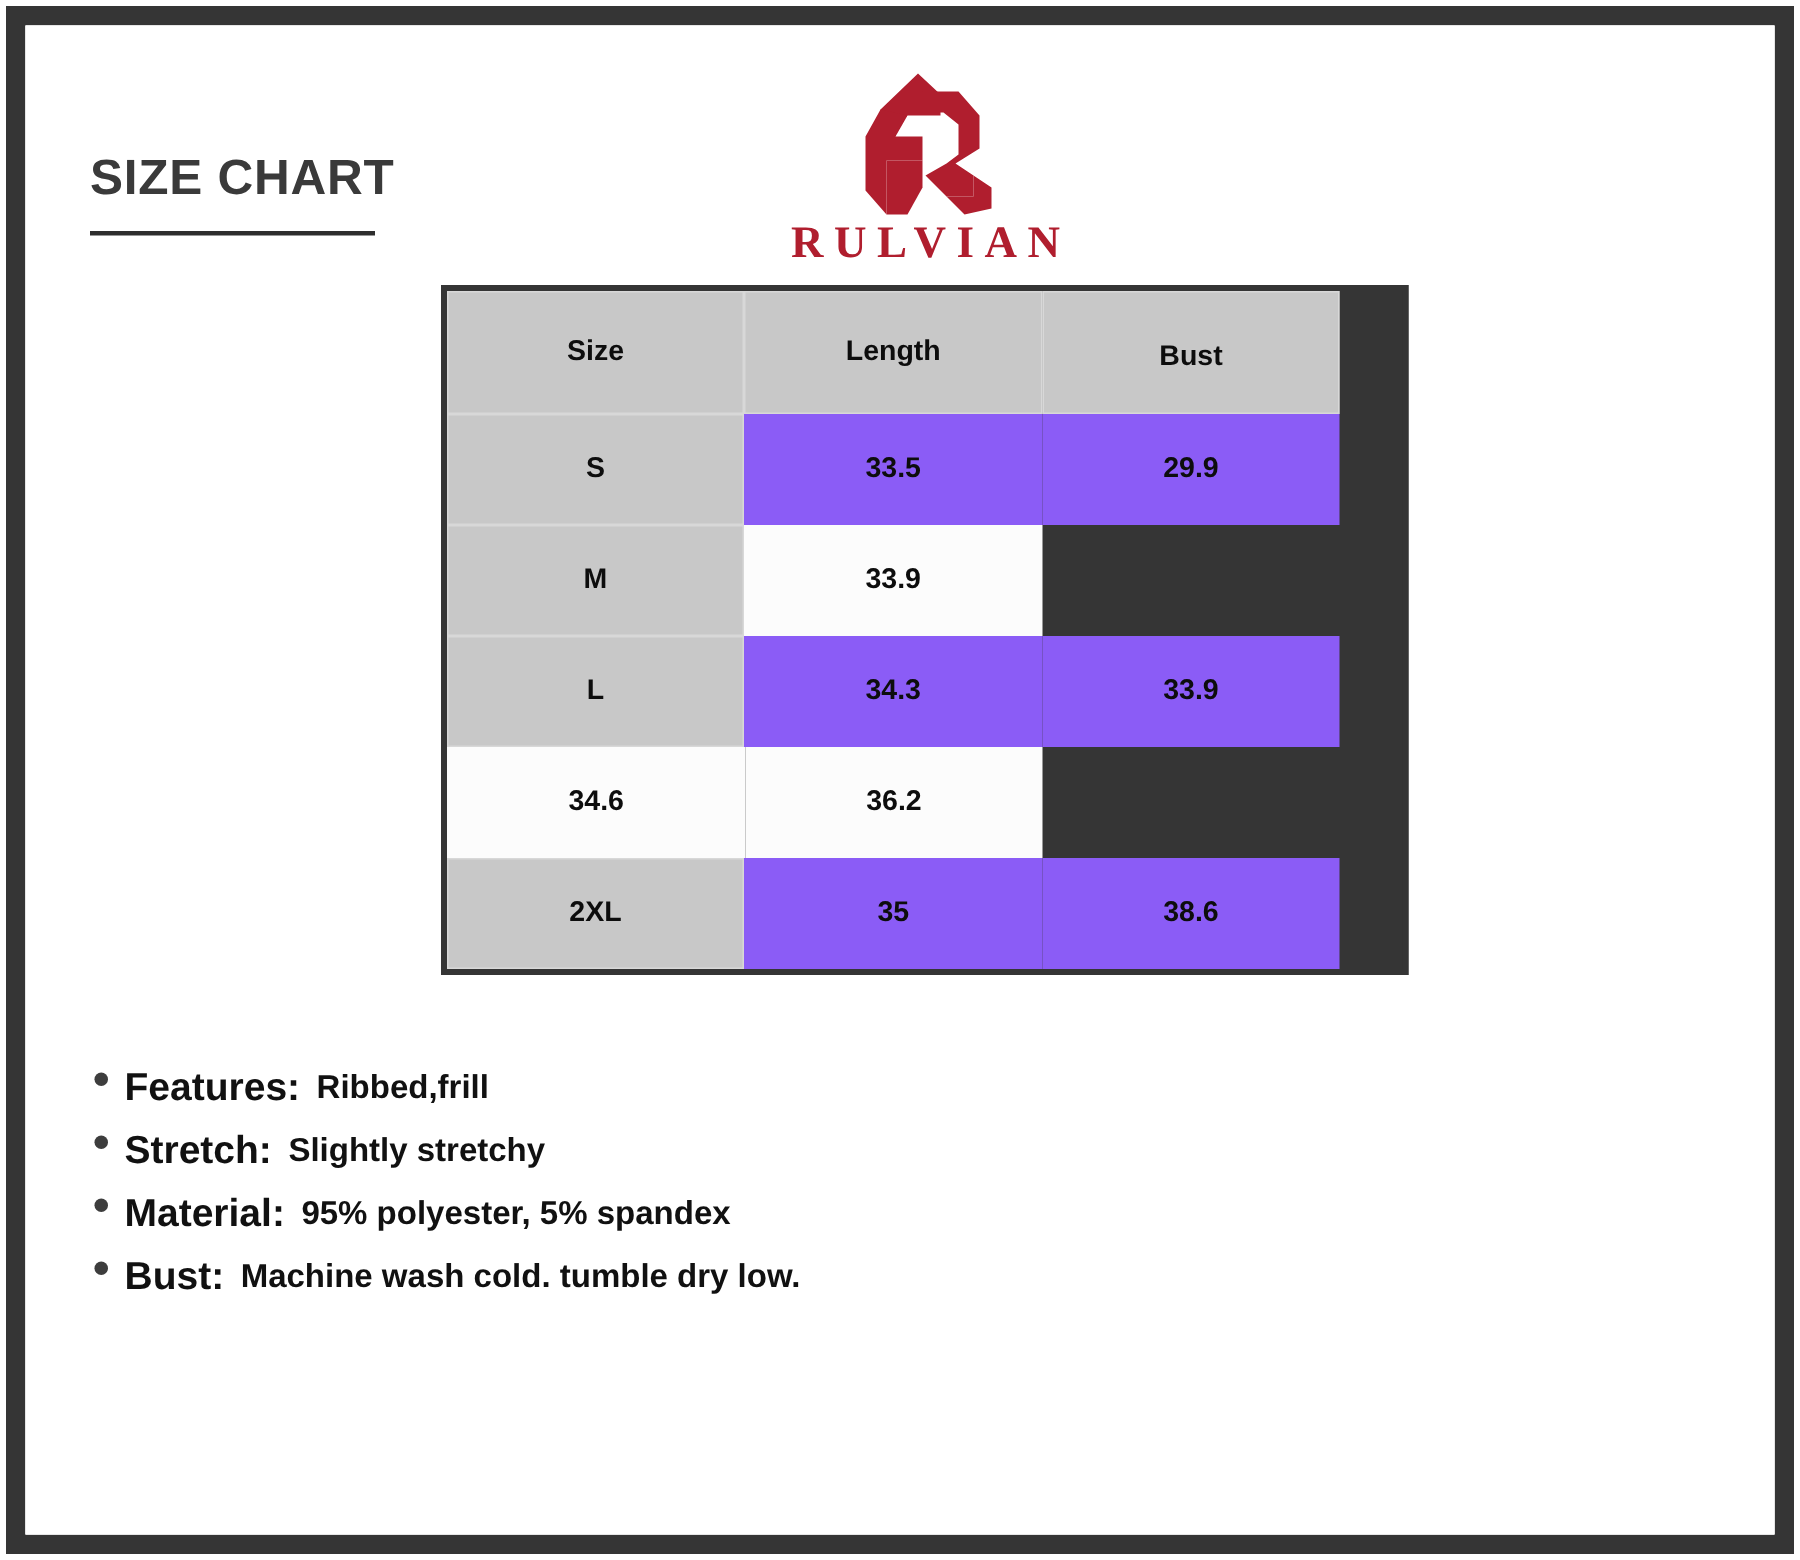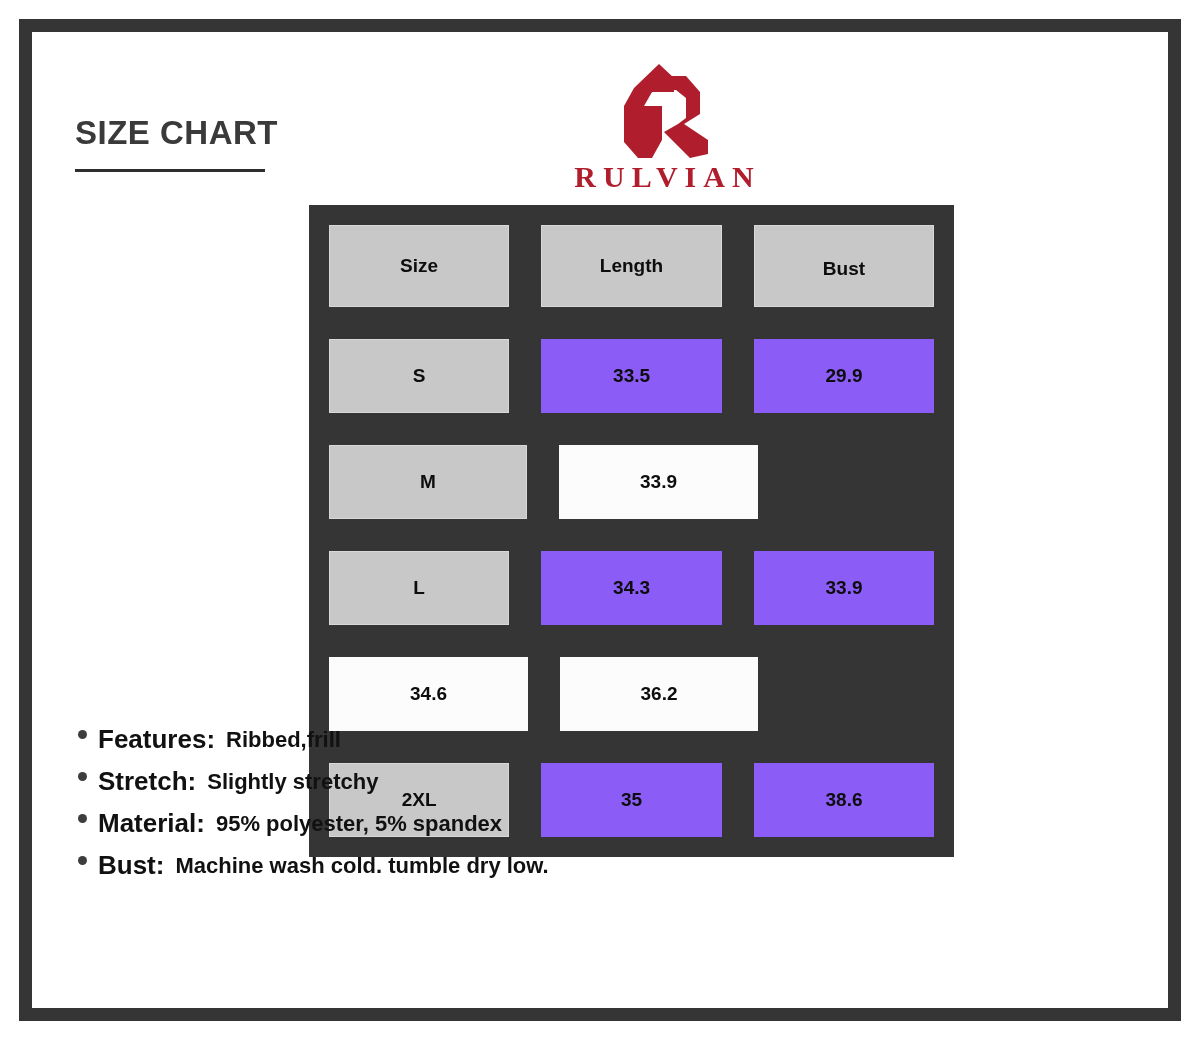--- a/index.html
+++ b/index.html
@@ -10,21 +10,21 @@
   body {
     font-family: "Liberation Sans", sans-serif;
   }
 
   .page {
     position: relative;
     width: 1200px;
     height: 1040px;
     background: #ffffff;
     box-sizing: border-box;
-    padding: 19px;
+    padding: 4px;
     overflow: hidden;
   }
 
   
   .frame {
     position: relative;
     width: 100%;
     height: 100%;
     box-sizing: border-box;
     border: 13px solid #353535;
@@ -58,21 +58,21 @@
   .title-rule {
     margin-top: 20px;
     width: 190px;
     height: 3px;
     background: #2e2e2e;
   }
 
   
   .logo-block {
     position: absolute;
-    left: 520px;
+    left: 488px;
     top: 28px;
     width: 220px;
     text-align: center;
   }
   .logo-mark {
     display: block;
     margin: 0 auto;
   }
   .logo-word {
     margin-top: 2px;
@@ -100,21 +100,21 @@
     width: 100%;
   }
   .tcell {
     box-sizing: border-box;
     display: flex;
     align-items: center;
     justify-content: center;
     font-size: 19px;
     font-weight: bold;
     color: #0d0d0d;
-    margin: 16px;
+    margin: 0;
     height: 74px;
   }
   .tcell.col-size   { width: 198px; }
   .tcell.col-length { width: 199px; }
   .tcell.col-bust   { width: 198px; }
 
   .tcell.gray {
     background: #c8c8c8;
     border: 1px solid #d8d8d8;
   }

